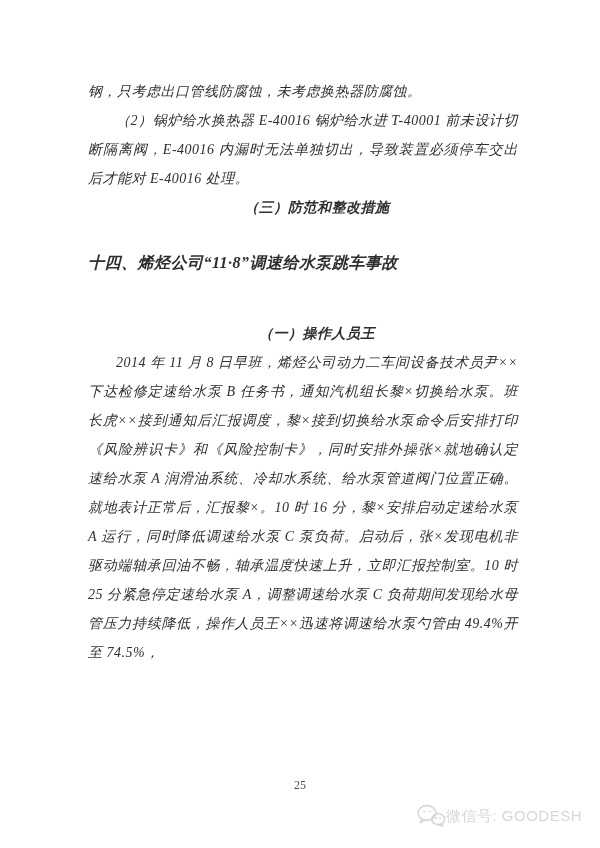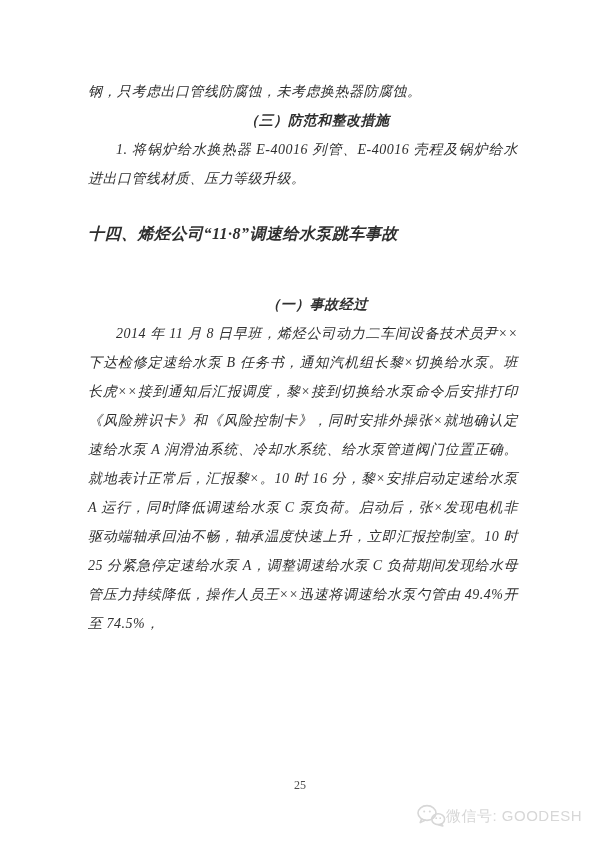--- a/index.html
+++ b/index.html
@@ -69,24 +69,24 @@
     align-items: center;
   }
 </style>
 </head>
 <body>
 
 <div class="page">
 
   <div class="content" id="doc-body">
       <div class="block body">钢，只考虑出口管线防腐蚀，未考虑换热器防腐蚀。</div>
+      <div class="block body indent">（2）锅炉给水换热器 E-40016 锅炉给水进 T-40001 前未设计切断隔离阀，E-40016 内漏时无法单独切出，导致装置必须停车交出后才能对 E-40016 处理。</div>
       <div class="block heading indent">（三）防范和整改措施</div>
-      <div class="block body indent">1. 将锅炉给水换热器 E-40016 列管、E-40016 壳程及锅炉给水进出口管线材质、压力等级升级。</div>
       <div class="block chapter">十四、烯烃公司“11·8”调速给水泵跳车事故</div>
-      <div class="block heading indent">（一）事故经过</div>
+      <div class="block heading indent">（一）操作人员王</div>
       <div class="block body indent">2014 年 11 月 8 日早班，烯烃公司动力二车间设备技术员尹××下达检修定速给水泵 B 任务书，通知汽机组长黎×切换给水泵。班长虎××接到通知后汇报调度，黎×接到切换给水泵命令后安排打印《风险辨识卡》和《风险控制卡》，同时安排外操张×就地确认定速给水泵 A 润滑油系统、冷却水系统、给水泵管道阀门位置正确。就地表计正常后，汇报黎×。10 时 16 分，黎×安排启动定速给水泵 A 运行，同时降低调速给水泵 C 泵负荷。启动后，张×发现电机非驱动端轴承回油不畅，轴承温度快速上升，立即汇报控制室。10 时 25 分紧急停定速给水泵 A，调整调速给水泵 C 负荷期间发现给水母管压力持续降低，操作人员王××迅速将调速给水泵勺管由 49.4%开至 74.5%，</div>
     </div>
 
   <div class="page-number">25</div>
 
   <div class="watermark">
     <span class="wm-icon">
       <svg width="30" height="24" viewBox="0 0 30 24" fill="none" stroke="#d7d7d7" stroke-width="1.6" stroke-linecap="round" stroke-linejoin="round">
         <ellipse cx="11" cy="9" rx="9" ry="7.4"></ellipse>
         <path d="M5.5 15.2 L4.2 18.6 L9 16.2"></path>

